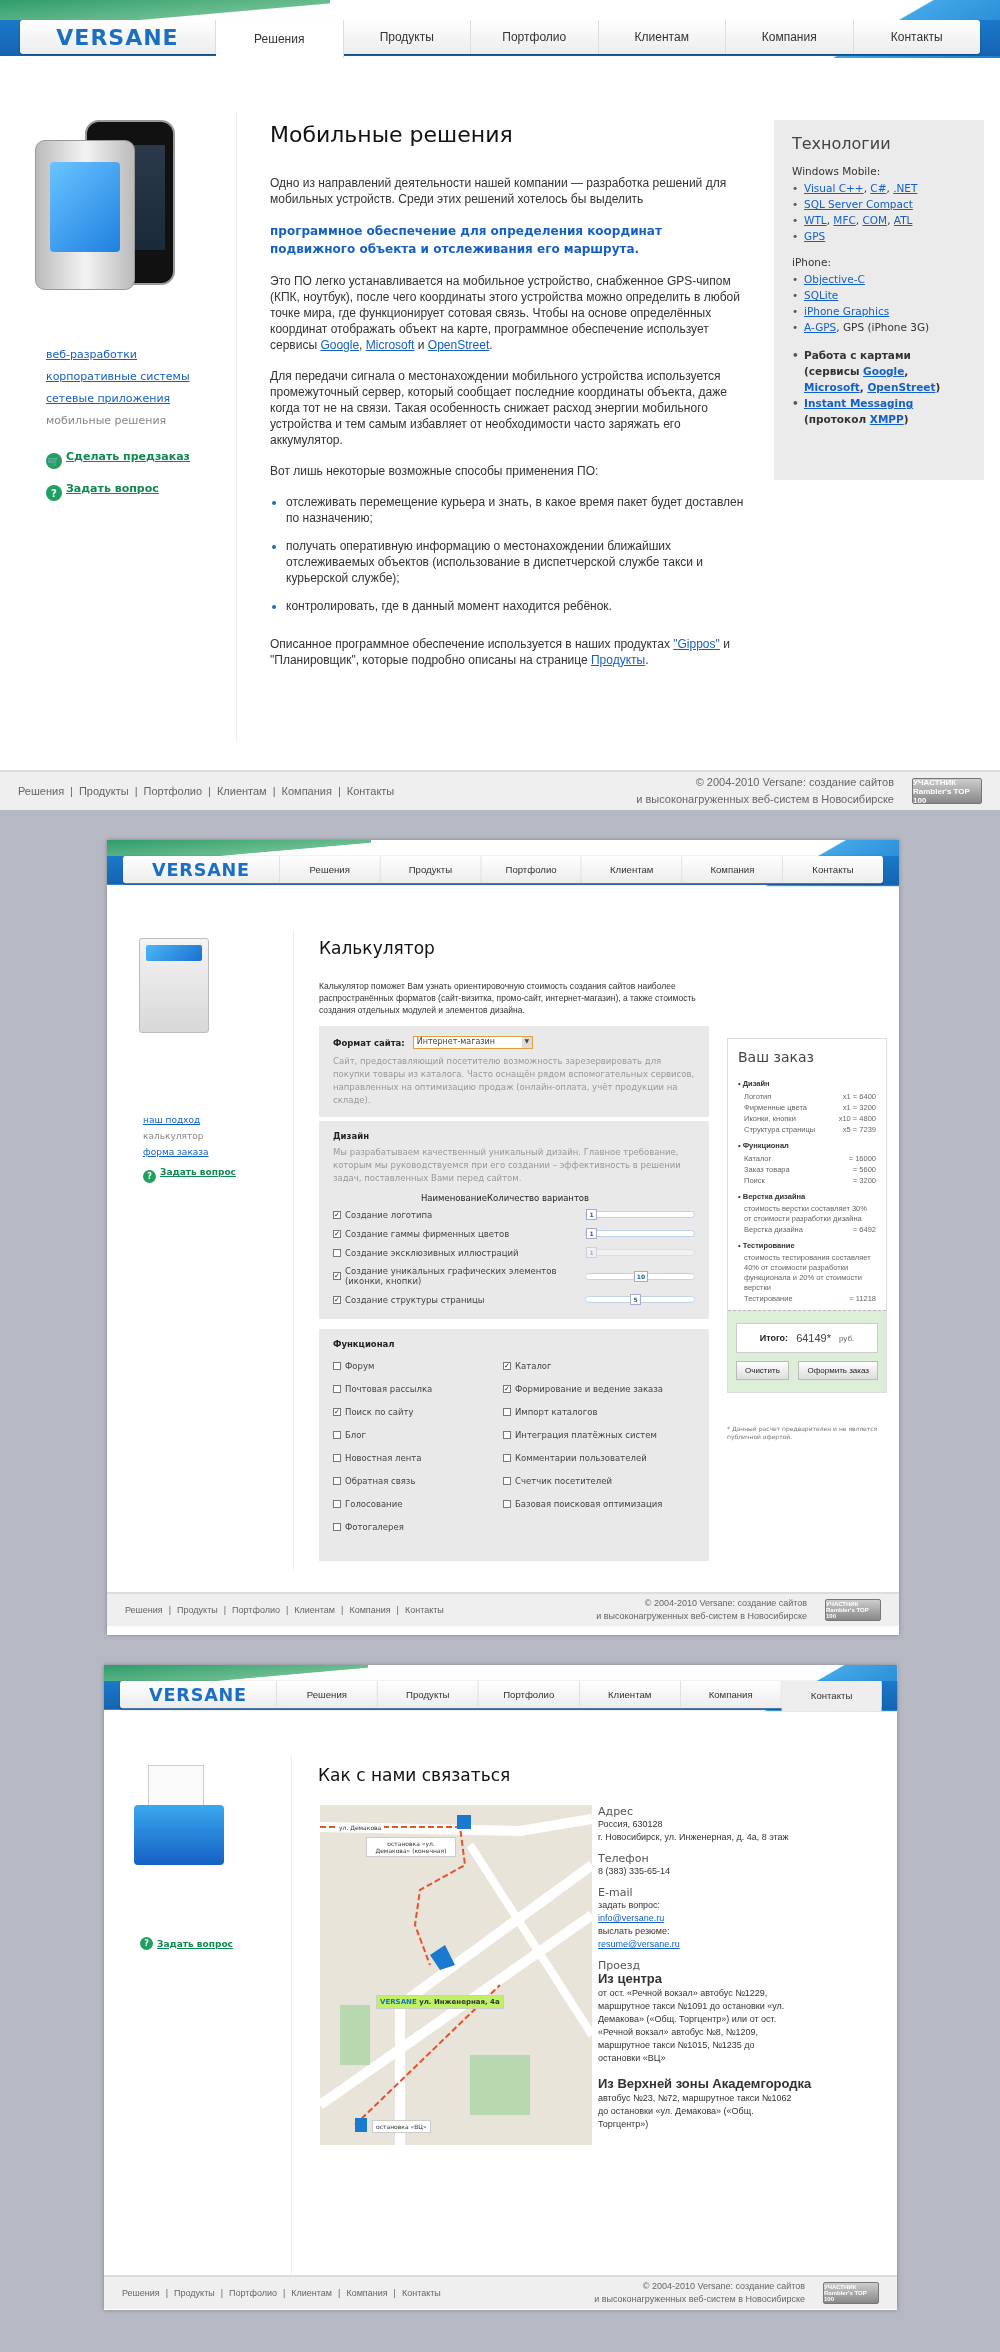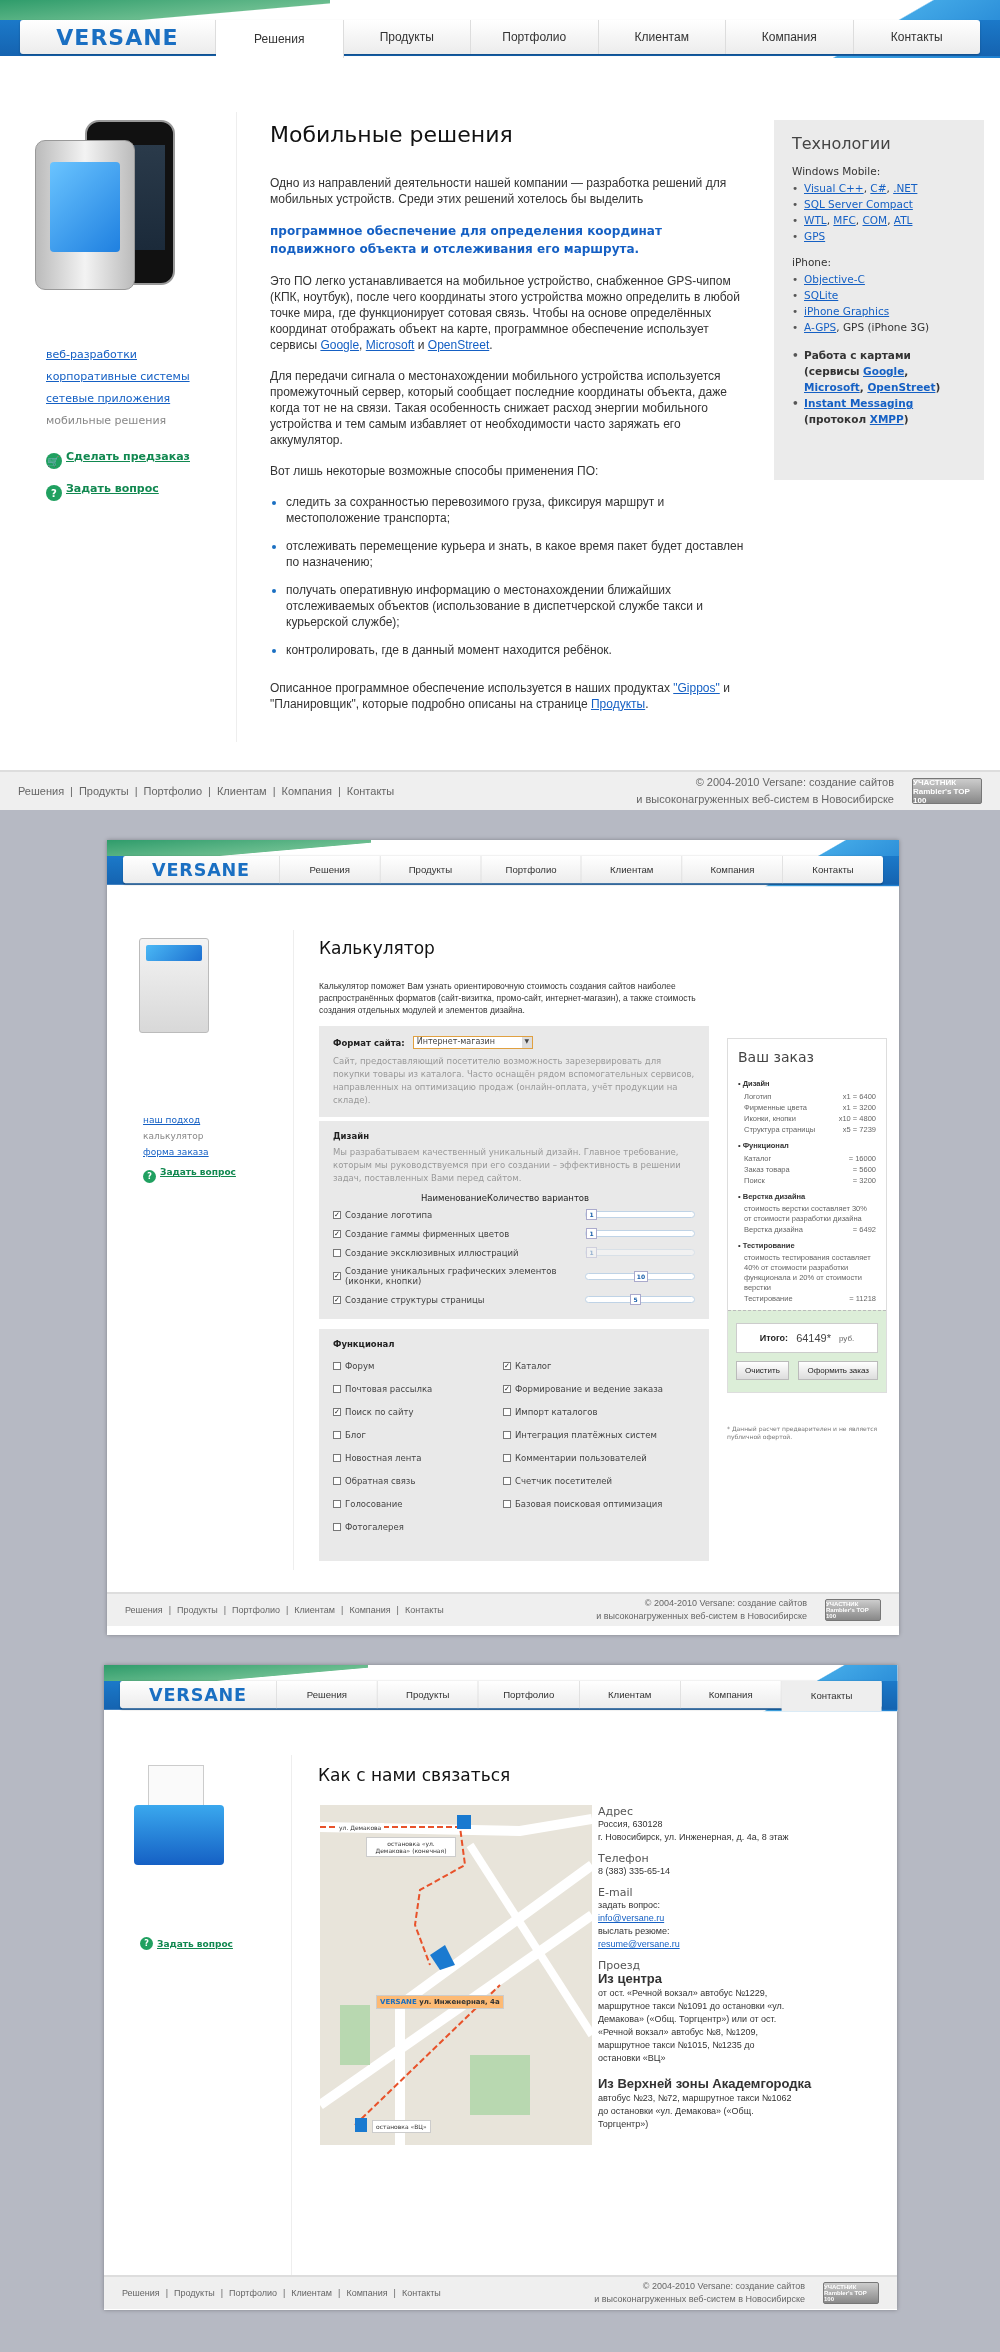--- a/index.html
+++ b/index.html
@@ -121,21 +121,20 @@
 
   <div style="position:absolute;left:270px;top:122px;width:480px">
     <h1>Мобильные решения</h1>
     <div class="txt" style="margin-top:28px">
       <p>Одно из направлений деятельности нашей компании — разработка решений для мобильных устройств. Среди этих решений хотелось бы выделить</p>
       <div class="lead">программное обеспечение для определения координат подвижного объекта и отслеживания его маршрута.</div>
       <p><span>Это ПО легко устанавливается на мобильное устройство, снабженное GPS-чипом (КПК, ноутбук), после чего координаты этого устройства можно определить в любой точке мира, где функционирует сотовая связь. Чтобы на основе определённых координат отображать объект на карте, программное обеспечение использует сервисы</span> <a>Google</a>, <a>Microsoft</a> <span>и</span> <a>OpenStreet</a>.</p>
       <p>Для передачи сигнала о местонахождении мобильного устройства используется промежуточный сервер, который сообщает последние координаты объекта, даже когда тот не на связи. Такая особенность снижает расход энергии мобильного устройства и тем самым избавляет от необходимости часто заряжать его аккумулятор.</p>
       <p>Вот лишь некоторые возможные способы применения ПО:</p>
       <ul>
-        <li>следить за сохранностью перевозимого груза, фиксируя маршрут и местоположение транспорта;</li>
         <li>отслеживать перемещение курьера и знать, в какое время пакет будет доставлен по назначению;</li>
         <li>получать оперативную информацию о местонахождении ближайших отслеживаемых объектов (использование в диспетчерской службе такси и курьерской службе);</li>
         <li>контролировать, где в данный момент находится ребёнок.</li>
       </ul>
       <p><span>Описанное программное обеспечение используется в наших продуктах</span> <a>"Gippos"</a> <span>и "Планировщик", которые подробно описаны на странице</span> <a>Продукты</a>.</p>
     </div>
   </div>
 
   <div class="tech">
     <h2>Технологии</h2>
@@ -450,21 +449,21 @@
       <rect x="150" y="250" width="60" height="60" fill="#b8d8b0"></rect>
       <rect x="20" y="200" width="30" height="60" fill="#b8d8b0"></rect>
       <path d="M0,22 L140,22 L145,60 L100,85 L95,120 L110,160" stroke="#e8522a" stroke-width="2" stroke-dasharray="6,3" fill="none"></path>
       <path d="M35,320 L180,180" stroke="#e8522a" stroke-width="2" stroke-dasharray="6,3" fill="none"></path>
       <rect x="137" y="10" width="14" height="14" fill="#1a7ad0"></rect>
       <rect x="35" y="313" width="12" height="14" fill="#1a7ad0"></rect>
       <path d="M110,150 L125,140 L135,160 L120,165 Z" fill="#1a7ad0"></path>
     </svg>
     <div style="position:absolute;left:16px;top:18px;font-size:6px;background:#fff;padding:1px 3px">ул. Демакова</div>
     <div style="position:absolute;left:46px;top:32px;width:90px;font-size:6px;background:#fff;border:1px solid #ccc;padding:2px;text-align:center">остановка «ул. Демакова» (конечная)</div>
-    <div style="position:absolute;left:56px;top:190px;font-size:7px;background:#fdba74;border:1px solid #ccc;padding:2px 3px;font-weight:bold"><span style="color:#1a6fc2">VERSANE</span> <span>ул. Инженерная, 4а</span></div>
+    <div style="position:absolute;left:56px;top:190px;font-size:7px;background:#bef264;border:1px solid #ccc;padding:2px 3px;font-weight:bold"><span style="color:#1a6fc2">VERSANE</span> <span>ул. Инженерная, 4а</span></div>
     <div style="position:absolute;left:52px;top:315px;font-size:6px;background:#fff;border:1px solid #ccc;padding:2px 3px">остановка «ВЦ»</div>
   </div>
 
   <div class="contact">
     <h4 style="margin-top:0">Адрес</h4>
     <div>Россия, 630128</div>
     <div>г. Новосибирск, ул. Инженерная, д. 4а, 8 этаж</div>
     <h4>Телефон</h4>
     <div>8 (383) 335-65-14</div>
     <h4>E-mail</h4>

